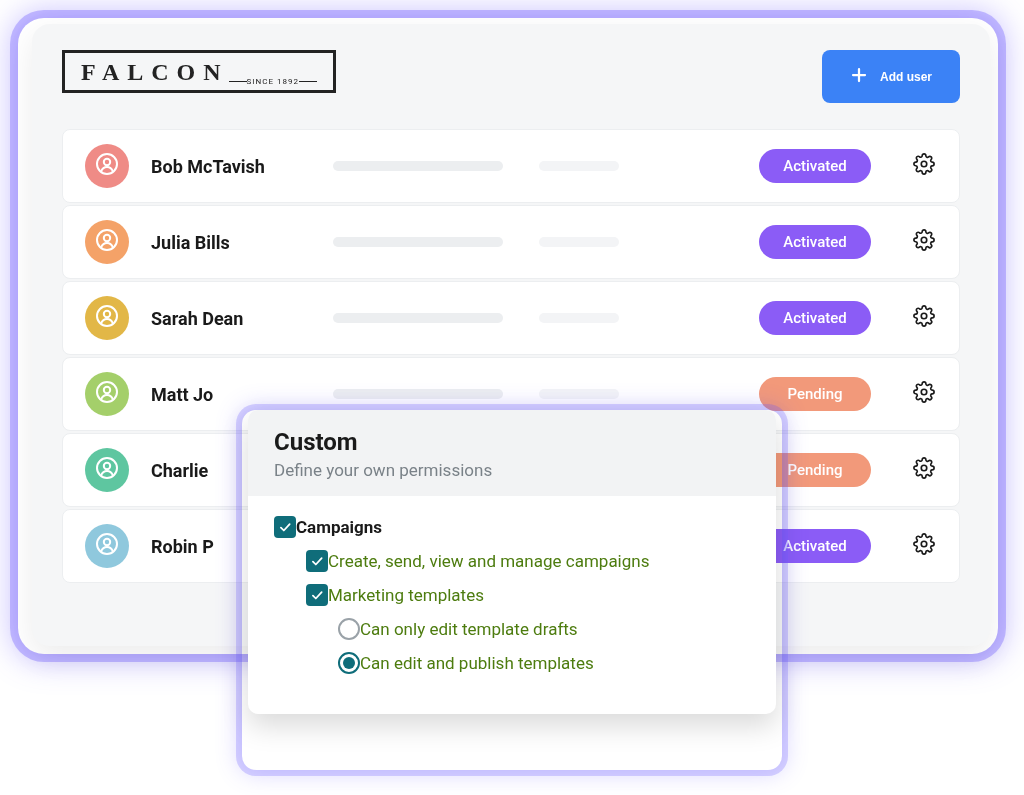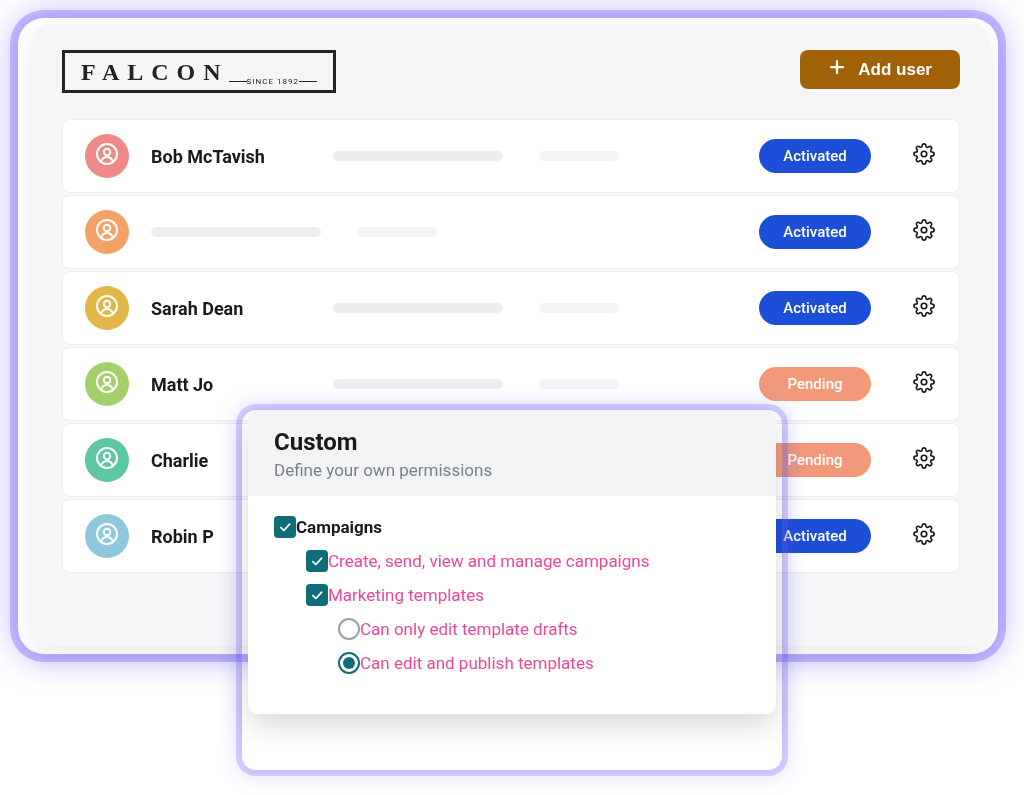--- a/index.html
+++ b/index.html
@@ -54,27 +54,27 @@
     color: #232323;
   }
   .logo-sub-wrap {
     display: flex;
     align-items: center;
     margin-top: -2px;
   }
   .logo-line { width: 18px; height: 1px; background: #232323; }
   .logo-sub { font-size: 8px; letter-spacing: 1px; color: #232323; }
   .add-user-btn {
-    background: #a16207;
+    background: #3b82f6;
     color: #fff;
     font-weight: 700;
-    font-size: 17px;
+    font-size: 12px;
     border: none;
     border-radius: 8px;
-    padding: 8px 28px;
+    padding: 16px 28px;
     display: flex;
     align-items: center;
     gap: 12px;
     cursor: pointer;
   }
   .add-user-btn svg { stroke: #fff; }
   .user-list { display: flex; flex-direction: column; gap: 2px; }
   .user-row {
     background: #fff;
     border: 1px solid #eceef0;
@@ -98,21 +98,21 @@
   .status {
     padding: 8px 22px;
     border-radius: 999px;
     color: #fff;
     font-size: 15px;
     font-weight: 500;
     flex-shrink: 0;
     min-width: 112px;
     text-align: center;
   }
-  .status.activated { background: #1d4ed8; }
+  .status.activated { background: #8b5cf6; }
   .status.pending { background: #f2997a; }
   .gear {
     width: 26px; height: 26px;
     display: flex; align-items: center; justify-content: center;
     cursor: pointer;
     flex-shrink: 0;
     margin-left: 18px;
   }
   .gear svg { stroke: #1a1a1a; }
   
@@ -140,21 +140,21 @@
   .pop-head {
     background: #f2f3f4;
     padding: 18px 26px 16px 26px;
   }
   .pop-title { font-weight: 700; font-size: 24px; color: #1a1a1a; margin-bottom: 4px; }
   .pop-sub { font-size: 17px; color: #7a8288; }
   .pop-body { padding: 20px 26px 28px 26px; }
   .perm-row { display: flex; align-items: center; gap: 0; margin-bottom: 12px; }
   .perm-row.indent1 { margin-left: 32px; }
   .perm-row.indent2 { margin-left: 64px; }
-  .perm-row .label { font-size: 17px; color: #ec4899; }
+  .perm-row .label { font-size: 17px; color: #4d7c0f; }
   .perm-row.top .label { font-weight: 700; color: #1a1a1a; }
   .cbox {
     width: 22px; height: 22px;
     border-radius: 4px;
     display: flex; align-items: center; justify-content: center;
     flex-shrink: 0;
     cursor: pointer;
   }
   .cbox.checked { background: #0f6d7a; }
   .cbox.checked svg { stroke: #fff; }
@@ -225,20 +225,21 @@
         </div>
       </div>
       <div class="user-row">
         <div class="avatar" style="background: rgb(244, 162, 104);">
           <span><svg width="24" height="24" viewBox="0 0 24 24" fill="none" stroke-width="2" stroke-linecap="round" stroke-linejoin="round">
               <circle cx="12" cy="12" r="10"></circle>
               <circle cx="12" cy="10" r="3.2"></circle>
               <path d="M6.2 19.2c1-2.6 3.4-4.2 5.8-4.2s4.8 1.6 5.8 4.2"></path>
             </svg></span>
         </div>
+        <div class="name">Julia Bills</div>
         <div class="bars">
           <div class="bar b1"></div>
           <div class="bar b2"></div>
         </div>
         <div class="status activated">Activated</div>
         <div class="gear">
           <span><svg width="22" height="22" viewBox="0 0 24 24" fill="none" stroke-width="1.8" stroke-linecap="round" stroke-linejoin="round">
               <circle cx="12" cy="12" r="3"></circle>
               <path d="M19.4 15a1.7 1.7 0 0 0 .34 1.87l.06.06a2 2 0 1 1-2.83 2.83l-.06-.06a1.7 1.7 0 0 0-1.87-.34 1.7 1.7 0 0 0-1.03 1.56V21a2 2 0 1 1-4 0v-.09a1.7 1.7 0 0 0-1.11-1.56 1.7 1.7 0 0 0-1.87.34l-.06.06a2 2 0 1 1-2.83-2.83l.06-.06a1.7 1.7 0 0 0 .34-1.87 1.7 1.7 0 0 0-1.56-1.03H3a2 2 0 1 1 0-4h.09a1.7 1.7 0 0 0 1.56-1.11 1.7 1.7 0 0 0-.34-1.87l-.06-.06a2 2 0 1 1 2.83-2.83l.06.06a1.7 1.7 0 0 0 1.87.34H9a1.7 1.7 0 0 0 1.03-1.56V3a2 2 0 1 1 4 0v.09a1.7 1.7 0 0 0 1.03 1.56 1.7 1.7 0 0 0 1.87-.34l.06-.06a2 2 0 1 1 2.83 2.83l-.06.06a1.7 1.7 0 0 0-.34 1.87V9a1.7 1.7 0 0 0 1.56 1.03H21a2 2 0 1 1 0 4h-.09a1.7 1.7 0 0 0-1.56 1.03z"></path>
             </svg></span>

